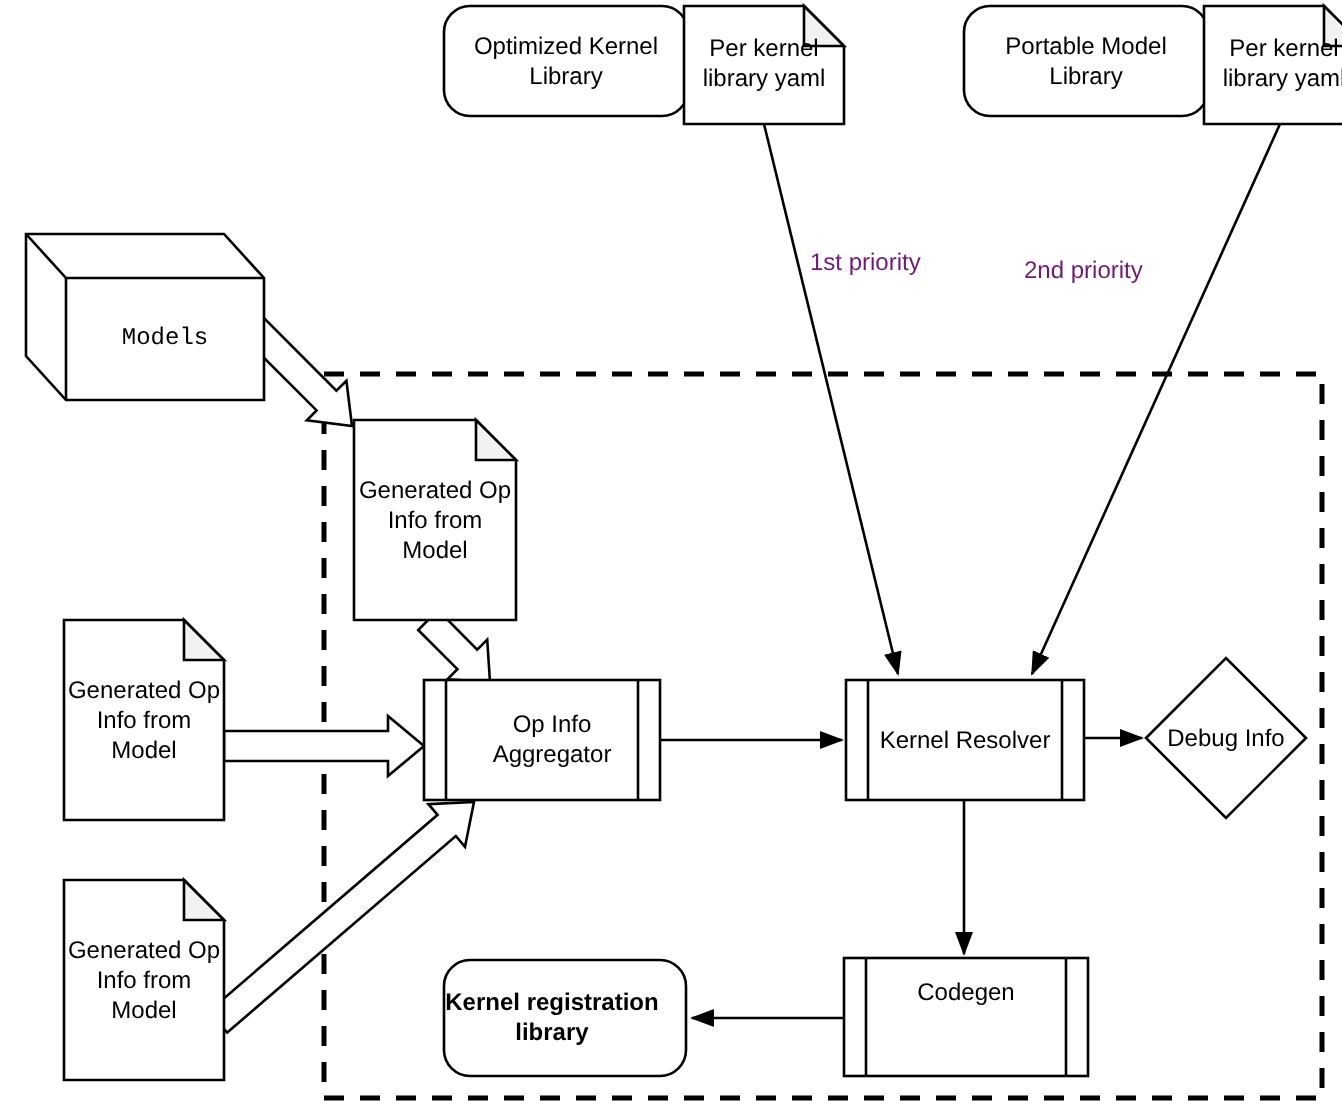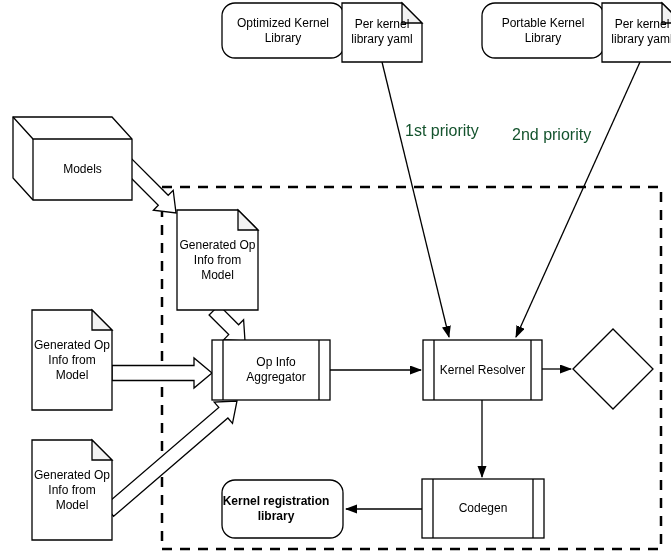--- a/index.html
+++ b/index.html
@@ -25,22 +25,22 @@
     color:#000;
     pointer-events:none;
   }
   .edge-lbl {
     position:absolute;
     display:flex;
     align-items:center;
     justify-content:flex-start;
     text-align:left;
     white-space:nowrap;
-    font-size:16px;
-    color:#14532d;
+    font-size:12px;
+    color:#701a75;
     pointer-events:none;
   }
 </style>
 </head>
 <body>
 
 <div class="canvas">
 
   <svg width="671" height="552" viewBox="0 0 671 552">
     <defs>
@@ -110,37 +110,38 @@
       <line x1="521" y1="479" x2="521" y2="538" stroke="#000" stroke-width="1.3"></line>
     </g>
 
     <polygon points="561,369 601,329 641,369 601,409" fill="#fff" stroke="#000" stroke-width="1.3"></polygon>
   </svg>
 
   <div class="lbl" style="left:210px;top:3px;width:122px;height:55px;">Optimized Kernel
 Library</div>
   <div class="lbl" style="left:330px;top:5px;width:80px;height:54px;">Per kernel
 library yaml</div>
-  <div class="lbl" style="left:470px;top:3px;width:122px;height:55px;">Portable Kernel
+  <div class="lbl" style="left:470px;top:3px;width:122px;height:55px;">Portable Model
 Library</div>
   <div class="lbl" style="left:590px;top:5px;width:80px;height:54px;">Per kernel
 library yaml</div>
-  <div class="lbl" style="left:21px;top:139px;width:99px;height:61px;">Models</div>
+  <div class="lbl" style="left:21px;top:139px;width:99px;height:61px;font-family:Liberation Mono, monospace;">Models</div>
   <div class="lbl" style="left:165px;top:210px;width:81px;height:100px;">Generated Op
 Info from
 Model</div>
   <div class="lbl" style="left:20px;top:310px;width:80px;height:100px;">Generated Op
 Info from
 Model</div>
   <div class="lbl" style="left:20px;top:440px;width:80px;height:100px;">Generated Op
 Info from
 Model</div>
   <div class="lbl" style="left:211px;top:340px;width:106px;height:60px;">Op Info
 Aggregator</div>
   <div class="lbl" style="left:422px;top:340px;width:97px;height:60px;">Kernel Resolver</div>
-  <div class="lbl" style="left:421px;top:479px;width:100px;height:59px;">Codegen</div>
+  <div class="lbl" style="left:561px;top:329px;width:80px;height:80px;">Debug Info</div>
+  <div class="lbl" style="left:421px;top:467px;width:100px;height:59px;">Codegen</div>
   <div class="lbl" style="left:210px;top:480px;width:108px;height:58px;font-weight:bold;">Kernel registration
 library</div>
 
   <div class="edge-lbl" style="left:393px;top:123px;width:70px;height:16px;">1st priority</div>
   <div class="edge-lbl" style="left:500px;top:127px;width:70px;height:16px;">2nd priority</div>
 
 </div>
 
 </body></html>

